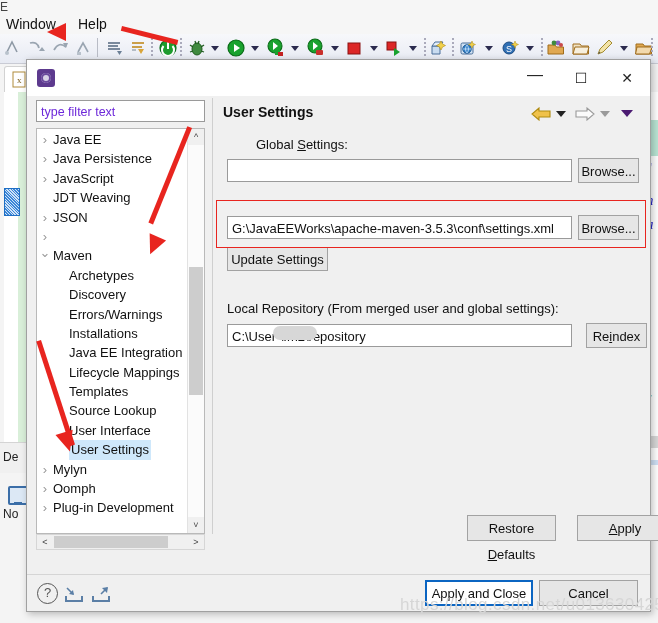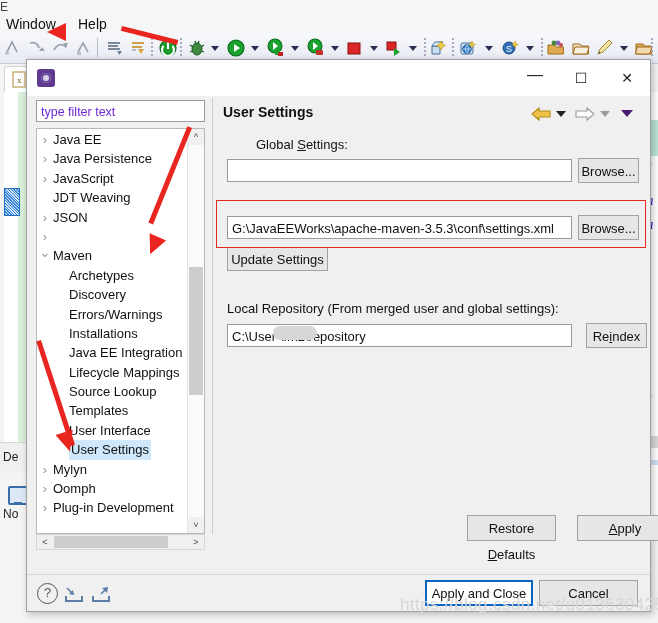--- a/index.html
+++ b/index.html
@@ -361,24 +361,24 @@
           <div class="tree-item lvl2">
             <span class="tlabel">Installations</span>
           </div>
           <div class="tree-item lvl2">
             <span class="tlabel">Java EE Integration</span>
           </div>
           <div class="tree-item lvl2">
             <span class="tlabel">Lifecycle Mappings</span>
           </div>
           <div class="tree-item lvl2">
+            <span class="tlabel">Templates</span>
+          </div>
+          <div class="tree-item lvl2">
             <span class="tlabel">Source Lookup</span>
-          </div>
-          <div class="tree-item lvl2">
-            <span class="tlabel">Templates</span>
           </div>
           <div class="tree-item lvl2">
             <span class="tlabel">User Interface</span>
           </div>
           <div class="tree-item lvl2 sel">
             <span class="tlabel">User Settings</span>
           </div>
           <div class="tree-item lvl1">
             <span class="twisty" style="font-size: 13px;">›</span>
             <span class="tlabel">Mylyn</span>

